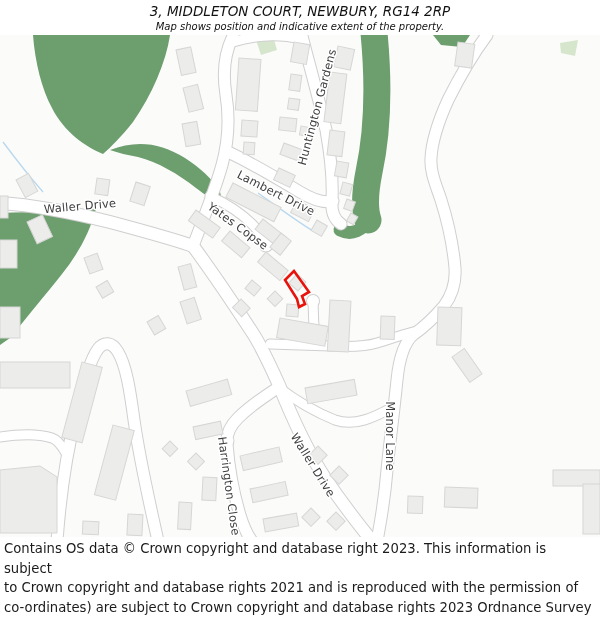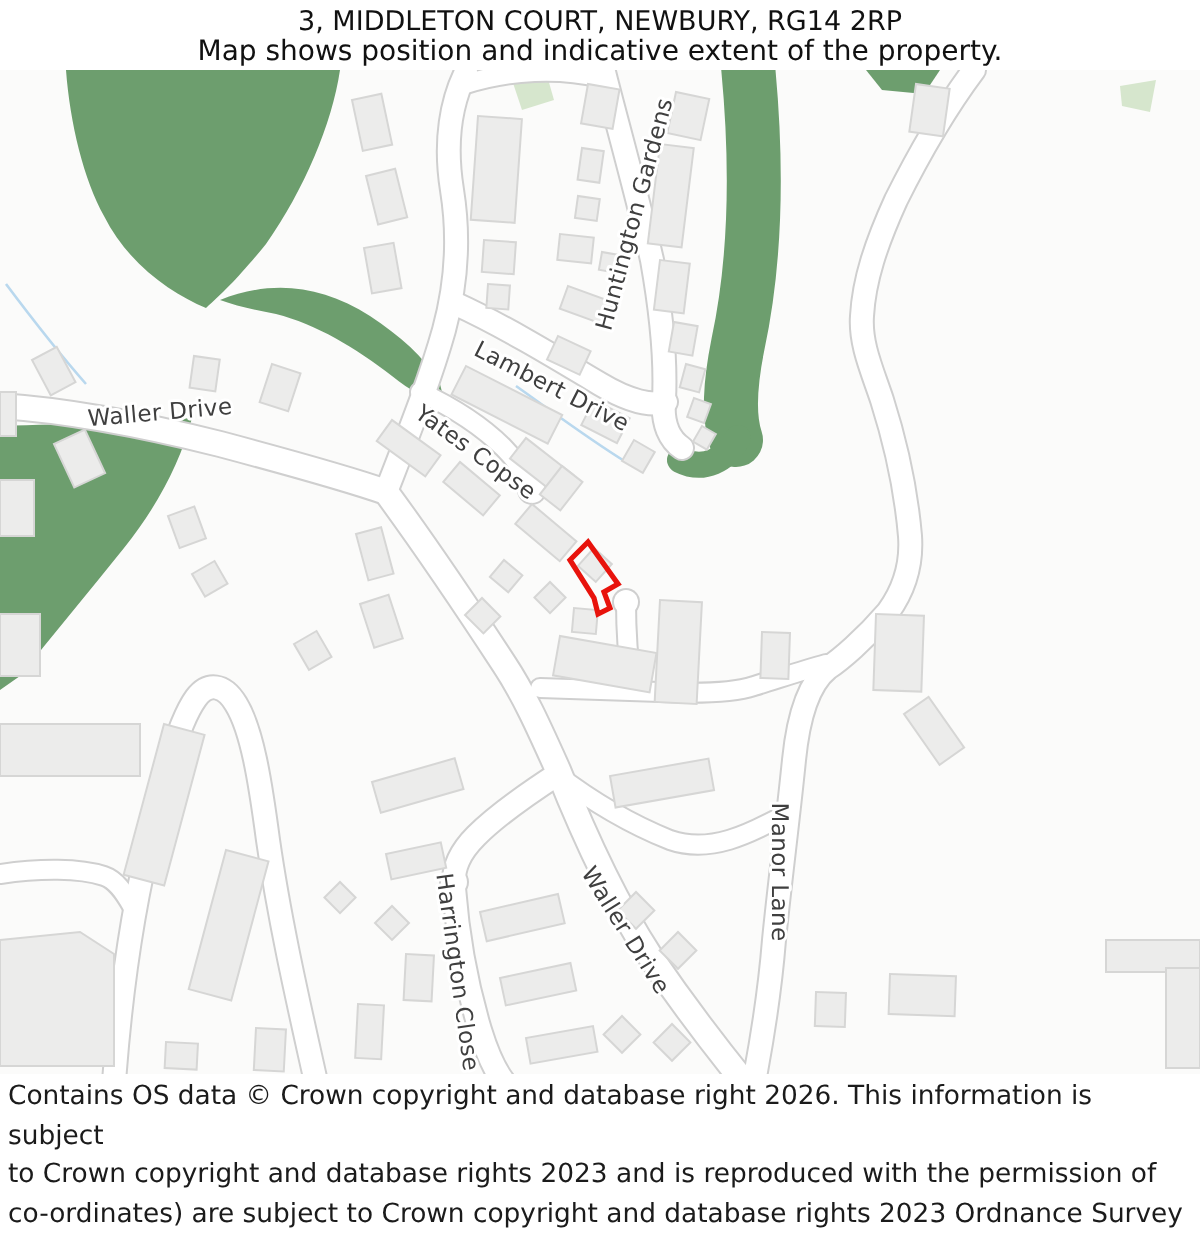--- a/index.html
+++ b/index.html
@@ -4,24 +4,24 @@
 <style>
   html,body{margin:0;padding:0;}
   body{
     width:600px;height:625px;overflow:hidden;background:#ffffff;
     font-family:"DejaVu Sans","Liberation Sans",sans-serif;
     -webkit-font-smoothing:antialiased;
   }
   .page{position:relative;width:600px;height:625px;background:#ffffff;}
   .header{
     position:absolute;top:0;left:0;width:600px;height:35px;text-align:center;
-    background:#ffffff;z-index:3;
+    background:#ffffff;z-index:3;font-style:italic;
   }
   .header .title{font-size:13.5px;color:#111;padding-top:4px;line-height:15px;}
-  .header .subtitle{font-size:14px;color:#111;line-height:15px;}
+  .header .subtitle{font-size:10px;color:#111;line-height:15px;}
   .mapwrap{position:absolute;top:35px;left:0;width:600px;height:502px;background:#fbfbfa;}
   svg{display:block;}
   .footer{
     position:absolute;top:539px;left:0;width:592px;padding-left:4px;background:#ffffff;
     font-size:13.2px;color:#1b1b1b;line-height:19.5px;z-index:3;
   }
   .street-label{
     font-size:11.5px;letter-spacing:.2px;fill:#3f3f3f;
     paint-order:stroke;stroke:#ffffff;stroke-width:3px;stroke-linejoin:round;
     font-family:"DejaVu Sans","Liberation Sans",sans-serif;
@@ -178,18 +178,18 @@
           <text x="0" y="0" text-anchor="middle" dy="0.35em" transform="translate(238 226) rotate(36)" class="street-label">Yates Copse</text>
           <text x="0" y="0" text-anchor="middle" dy="0.35em" transform="translate(317 107) rotate(-75)" class="street-label">Huntington Gardens</text>
           <text x="0" y="0" text-anchor="middle" dy="0.35em" transform="translate(313 465) rotate(58)" class="street-label">Waller Drive</text>
           <text x="0" y="0" text-anchor="middle" dy="0.35em" transform="translate(229 486) rotate(82)" class="street-label">Harrington Close</text>
           <text x="0" y="0" text-anchor="middle" dy="0.35em" transform="translate(390 436) rotate(90)" class="street-label">Manor Lane</text>
         </g>
     </svg>
   </div>
 
   <div class="footer">
-      <div>Contains OS data © Crown copyright and database right 2026. This information is subject</div>
-      <div>to Crown copyright and database rights 2023 and is reproduced with the permission of</div>
+      <div>Contains OS data © Crown copyright and database right 2023. This information is subject</div>
+      <div>to Crown copyright and database rights 2021 and is reproduced with the permission of</div>
       <div>co-ordinates) are subject to Crown copyright and database rights 2023 Ordnance Survey</div>
     </div>
 
 </div>
 
 </body></html>

